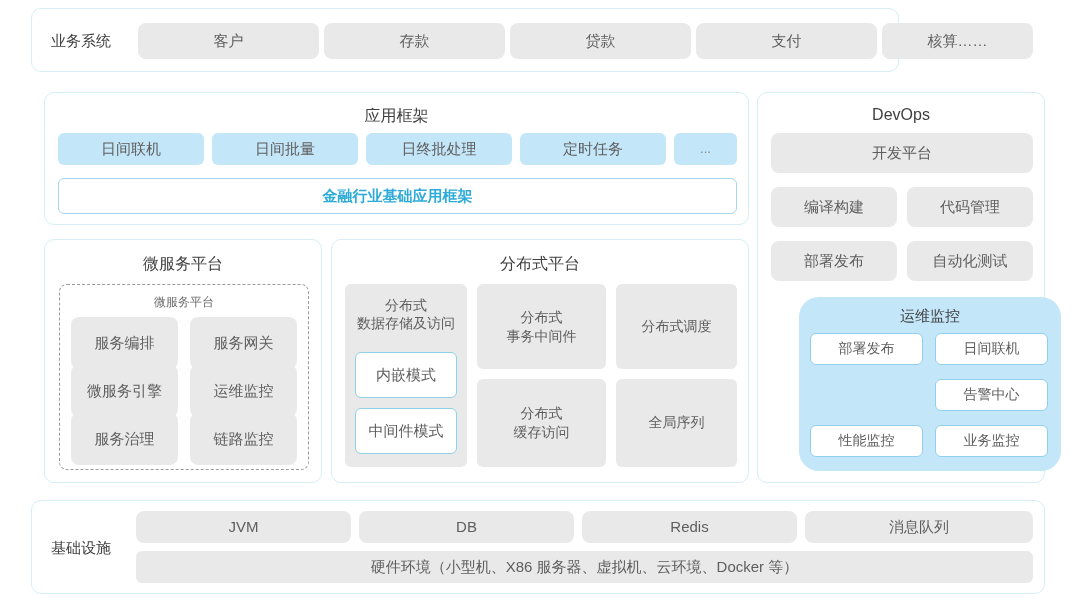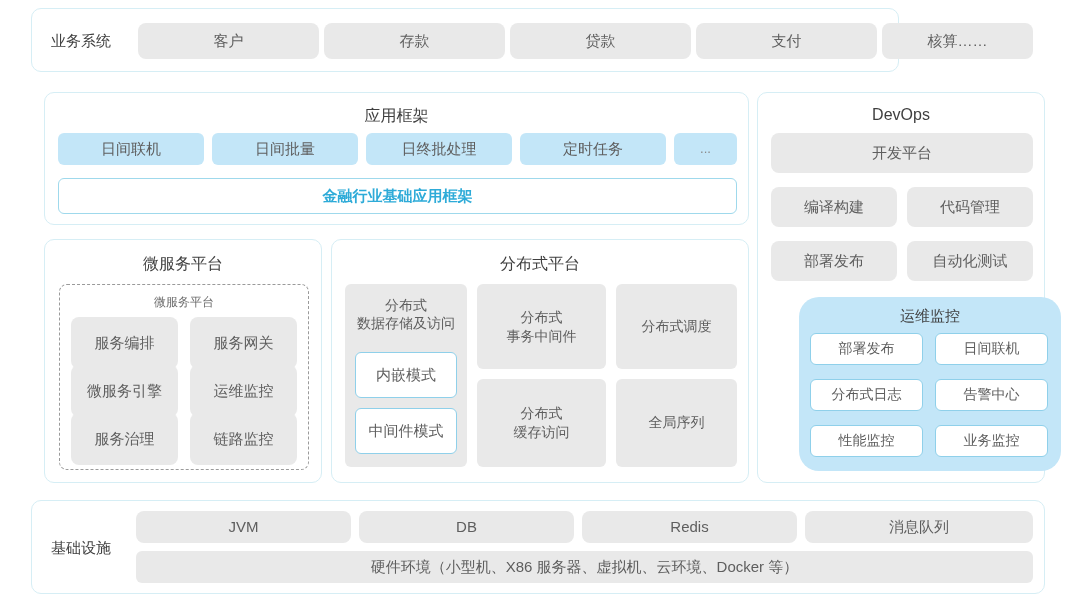--- a/index.html
+++ b/index.html
@@ -207,21 +207,20 @@
     <div class="chip do-chip" style="left:13px;top:40px;width:262px;height:40px;">开发平台</div>
     <div class="chip do-chip" style="left:13px;top:94px;width:126px;height:40px;">编译构建</div>
     <div class="chip do-chip" style="left:149px;top:94px;width:126px;height:40px;">代码管理</div>
     <div class="chip do-chip" style="left:13px;top:148px;width:126px;height:40px;">部署发布</div>
     <div class="chip do-chip" style="left:149px;top:148px;width:126px;height:40px;">自动化测试</div>
 
     <div id="ops-box">
       <div class="panel-title">运维监控</div>
       <div class="chip-outline ops-chip" style="left:11px;top:36px;">部署发布</div>
       <div class="chip-outline ops-chip" style="left:136px;top:36px;">日间联机</div>
-      <div class="chip-outline ops-chip" style="left:11px;top:82px;">分布式日志</div>
       <div class="chip-outline ops-chip" style="left:136px;top:82px;">告警中心</div>
       <div class="chip-outline ops-chip" style="left:11px;top:128px;">性能监控</div>
       <div class="chip-outline ops-chip" style="left:136px;top:128px;">业务监控</div>
     </div>
   </div>
 
   <div class="frame" id="row-infra">
     <div class="side-label">基础设施</div>
     <div class="chip inf-chip" style="left:104px;width:215px;">JVM</div>
     <div class="chip inf-chip" style="left:327px;width:215px;">DB</div>

